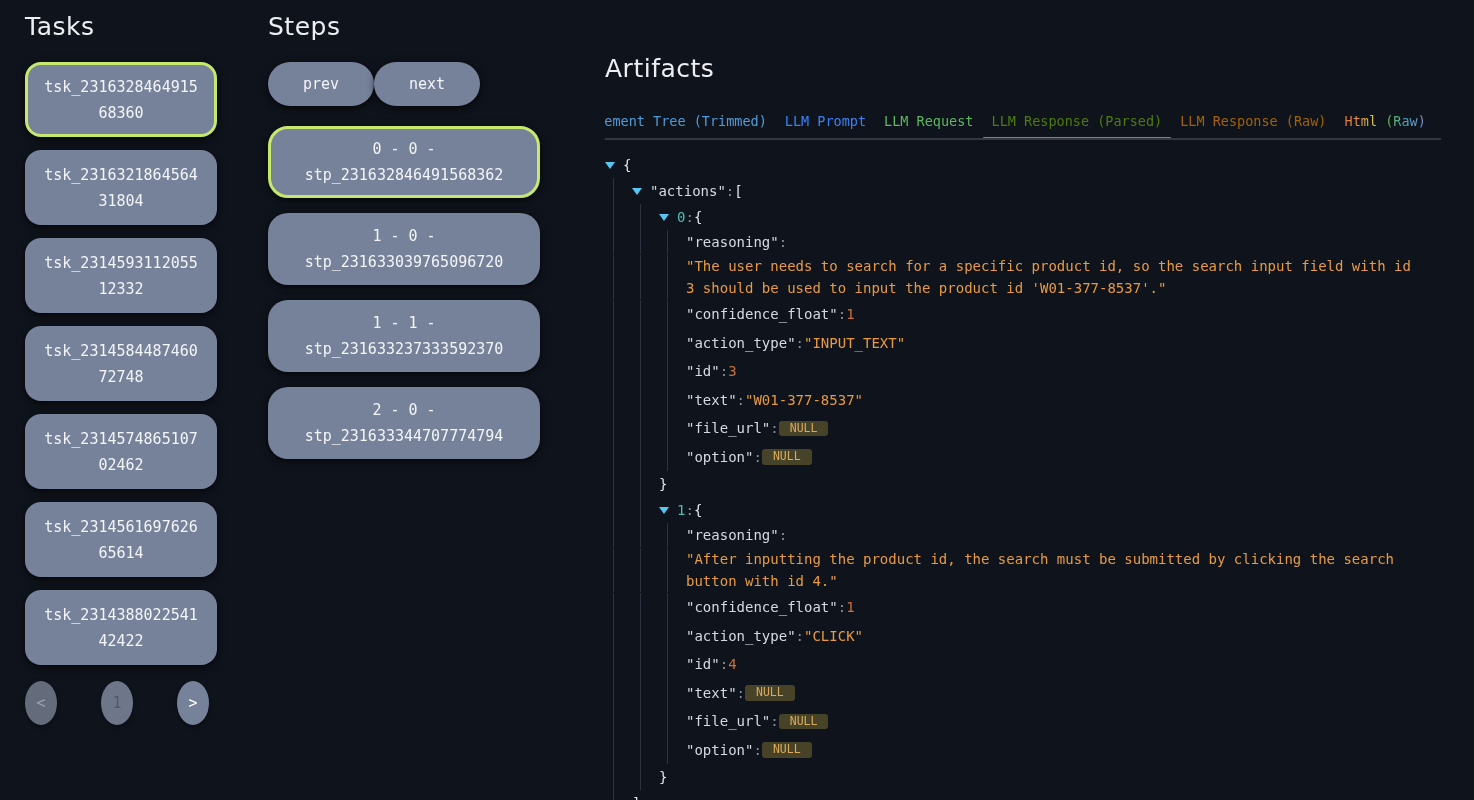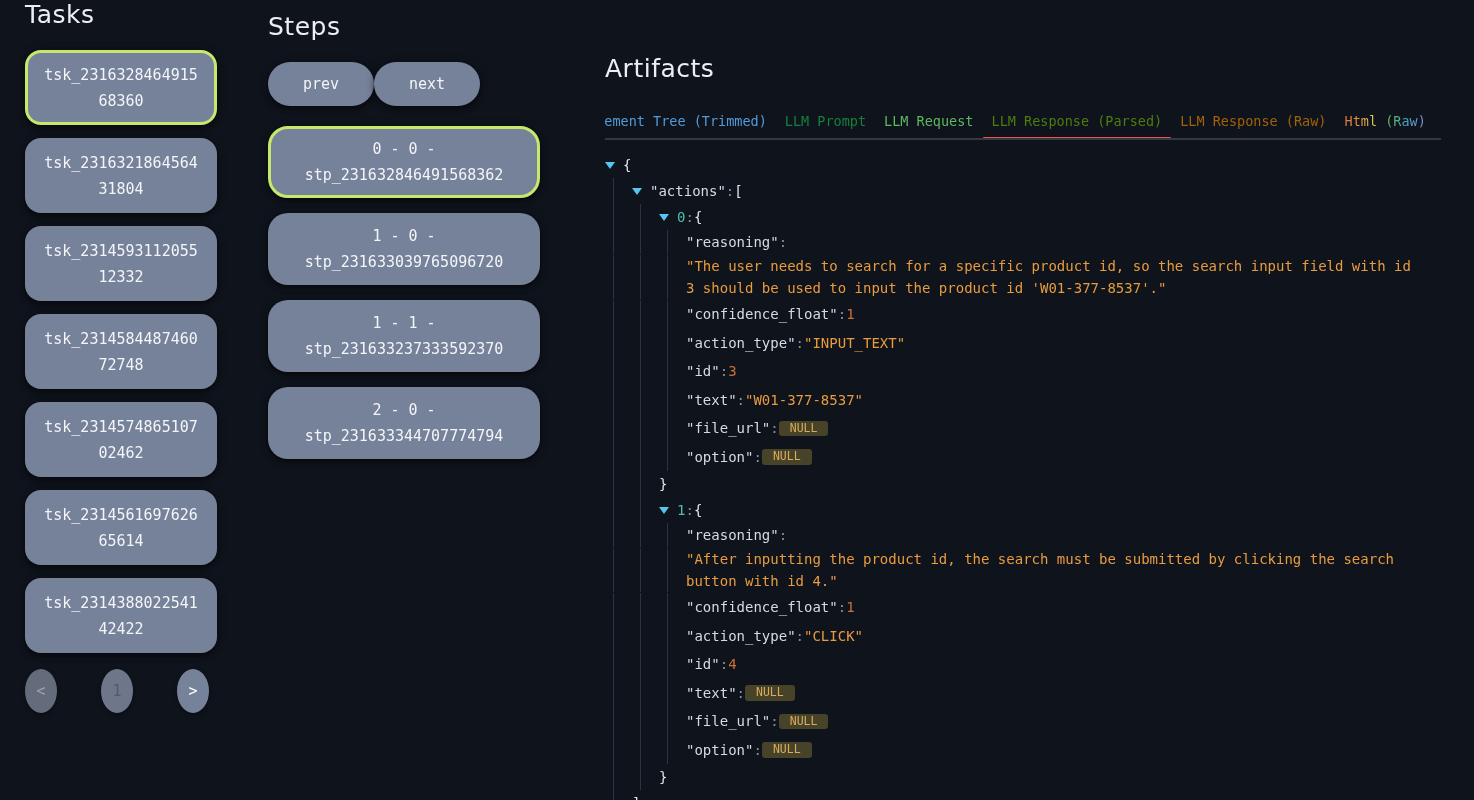--- a/index.html
+++ b/index.html
@@ -5,21 +5,21 @@
   * { margin:0; padding:0; box-sizing:border-box; }
   html,body { background:#0f131b; }
   body { width:1474px; height:800px; overflow:hidden;
          font-family:"DejaVu Sans Mono", monospace; }
   #app { position:relative; width:1474px; height:800px; background:#0f131b; }
 
   .panel-title { font-family:"DejaVu Sans", sans-serif; font-size:25px;
                  color:#eceef2; letter-spacing:0.5px; }
 
   
-  #tasks-panel { position:absolute; left:25px; top:0; width:178px; }
+  #tasks-panel { position:absolute; left:25px; top:12px; width:178px; }
   #task-list { margin-top:21px; display:flex; flex-direction:column; gap:13px; }
   .btn { background:#76829a; color:#f3f5f8; border:0; cursor:pointer;
          font-family:"DejaVu Sans Mono", monospace;
          box-shadow:0 3px 5px rgba(0,0,0,.4), 0 1px 10px rgba(0,0,0,.25); }
   .task-btn { width:192px; height:75px; border-radius:16px; font-size:15px;
               line-height:26px; padding:0 16px; word-break:break-all;
               display:flex; align-items:center; justify-content:center; text-align:center; }
   .task-btn.selected { border:3px solid #c6e96d; }
 
   #pagination { margin-top:16px; width:186px; display:flex; gap:44px; }
@@ -109,21 +109,21 @@
         <button class="btn step-btn">1 - 0 - stp_231633039765096720</button>
         <button class="btn step-btn">1 - 1 - stp_231633237333592370</button>
         <button class="btn step-btn">2 - 0 - stp_231633344707774794</button>
       </div>
   </div>
 
   <div id="artifacts-panel">
     <div class="panel-title">Artifacts</div>
     <div id="tab-strip" style="--accent: #ef5350;">
         <span class="tab" style="color: rgb(83, 155, 216); margin-left: -26px;">Element Tree (Trimmed)</span>
-        <span class="tab" style="color: #15803d;">LLM Prompt</span>
+        <span class="tab" style="color: #3b82f6;">LLM Prompt</span>
         <span class="tab" style="color: rgb(92, 184, 96);">LLM Request</span>
         <span class="tab active" style="color: #4d7c0f;">LLM Response (Parsed)</span>
         <span class="tab" style="color: #a16207;">LLM Response (Raw)</span>
         <span class="tab rainbow">Html (Raw)</span>
       </div>
     <div id="json-tree">
         <div class="row r-open">
           <span class="arrow-box">
             <span class="arrow"></span>
           </span>

